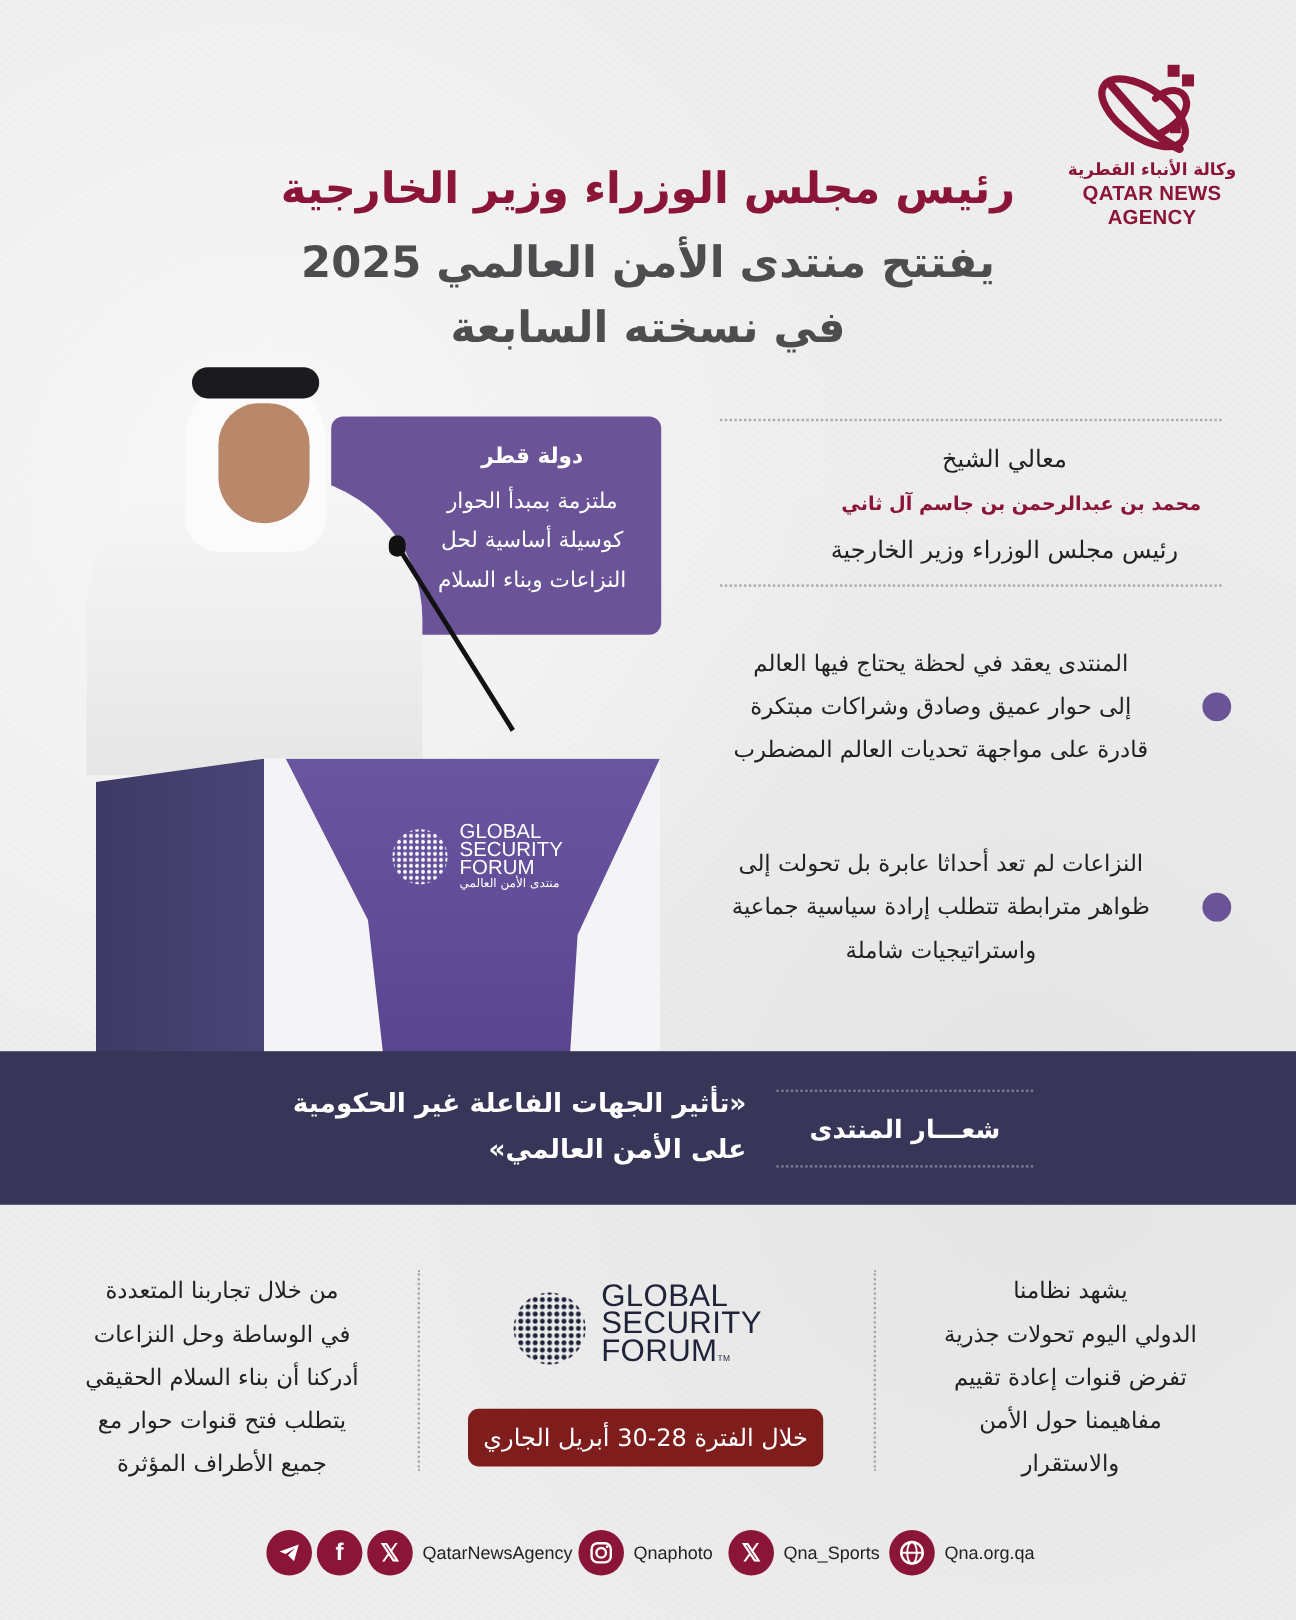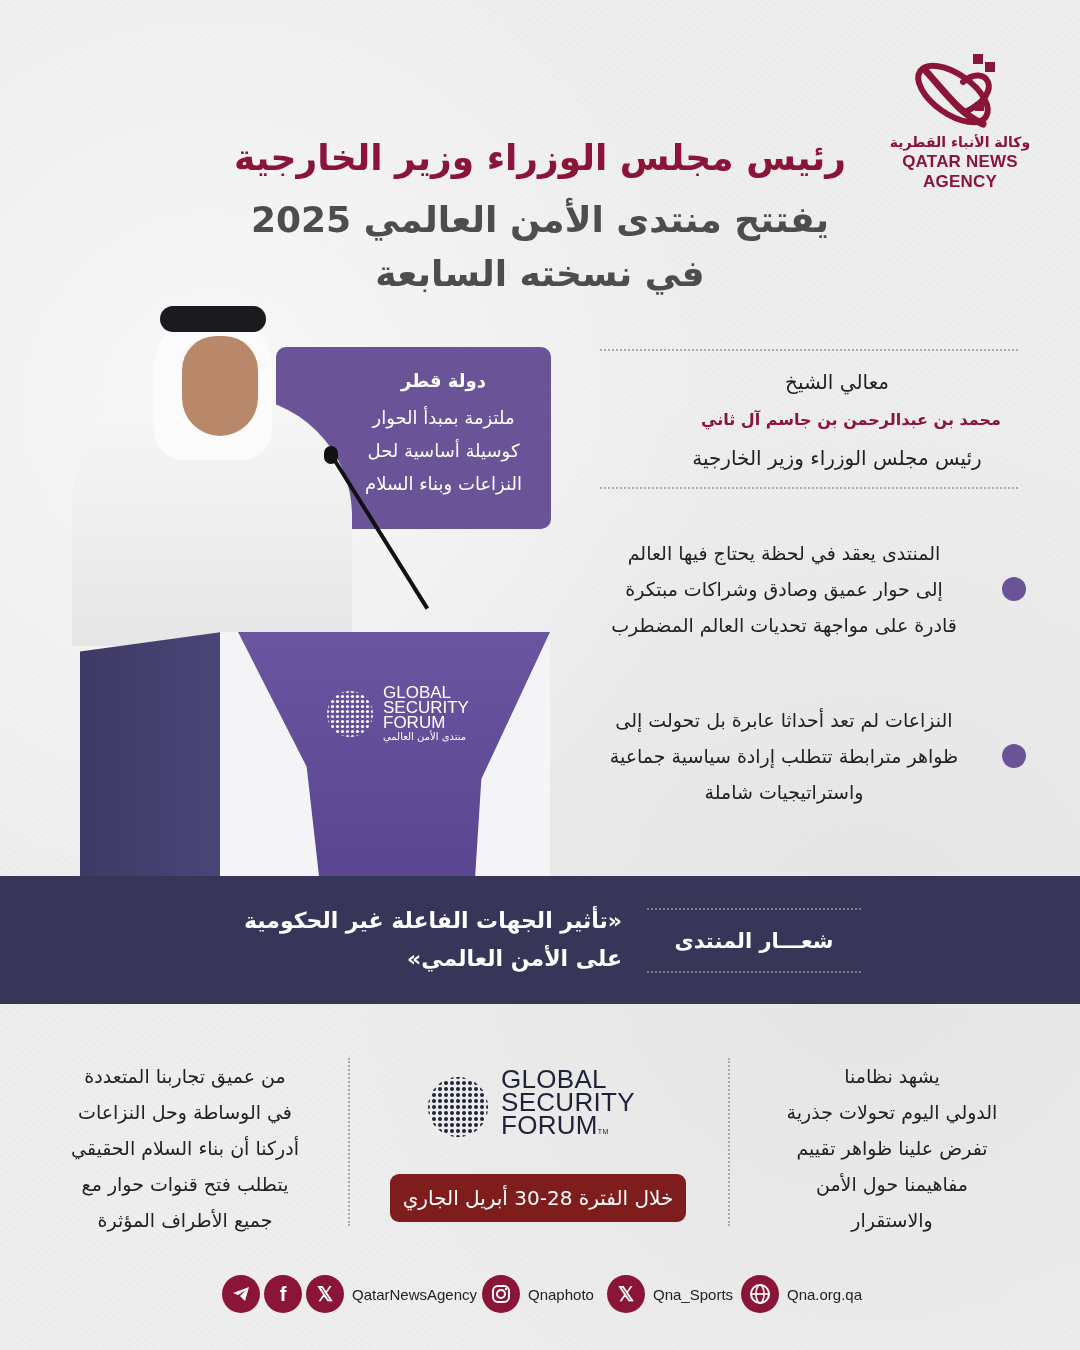--- a/index.html
+++ b/index.html
@@ -238,21 +238,21 @@
   <div class="lbl-line-bot"></div>
   <div class="slogan">
     <div>«تأثير الجهات الفاعلة غير الحكومية</div>
     <div>على الأمن العالمي»</div>
   </div>
 </div>
 
 <div class="abs quote quote-right">
   <div>يشهد نظامنا</div>
   <div>الدولي اليوم تحولات جذرية</div>
-  <div>تفرض علينا ظواهر تقييم</div>
+  <div>تفرض قنوات إعادة تقييم</div>
   <div>مفاهيمنا حول الأمن</div>
   <div>والاستقرار</div>
 </div>
 <div class="abs col-sep sep-r"></div>
 
 <div class="abs gsf">
   <svg class="globe" width="66" height="66" viewBox="0 0 66 66">
     <defs>
         <pattern id="gd" width="6" height="6" patternUnits="userSpaceOnUse">
           <circle cx="3" cy="3" r="2" fill="#1f2239"></circle>
@@ -263,21 +263,21 @@
   <div class="txt">
     <div>GLOBAL</div>
     <div>SECURITY</div>
     <div><span>FORUM</span><span class="tm">TM</span></div>
   </div>
 </div>
 <div class="abs period">خلال الفترة 28-30 أبريل الجاري</div>
 
 <div class="abs col-sep sep-l"></div>
 <div class="abs quote quote-left">
-  <div>من عميق تجاربنا المتعددة</div>
+  <div>من خلال تجاربنا المتعددة</div>
   <div>في الوساطة وحل النزاعات</div>
   <div>أدركنا أن بناء السلام الحقيقي</div>
   <div>يتطلب فتح قنوات حوار مع</div>
   <div>جميع الأطراف المؤثرة</div>
 </div>
 
 <div class="abs footer">
   <div class="soc" style="left:2px;">
     <span class="circ">
       <svg width="20" height="20" viewBox="0 0 20 20">

